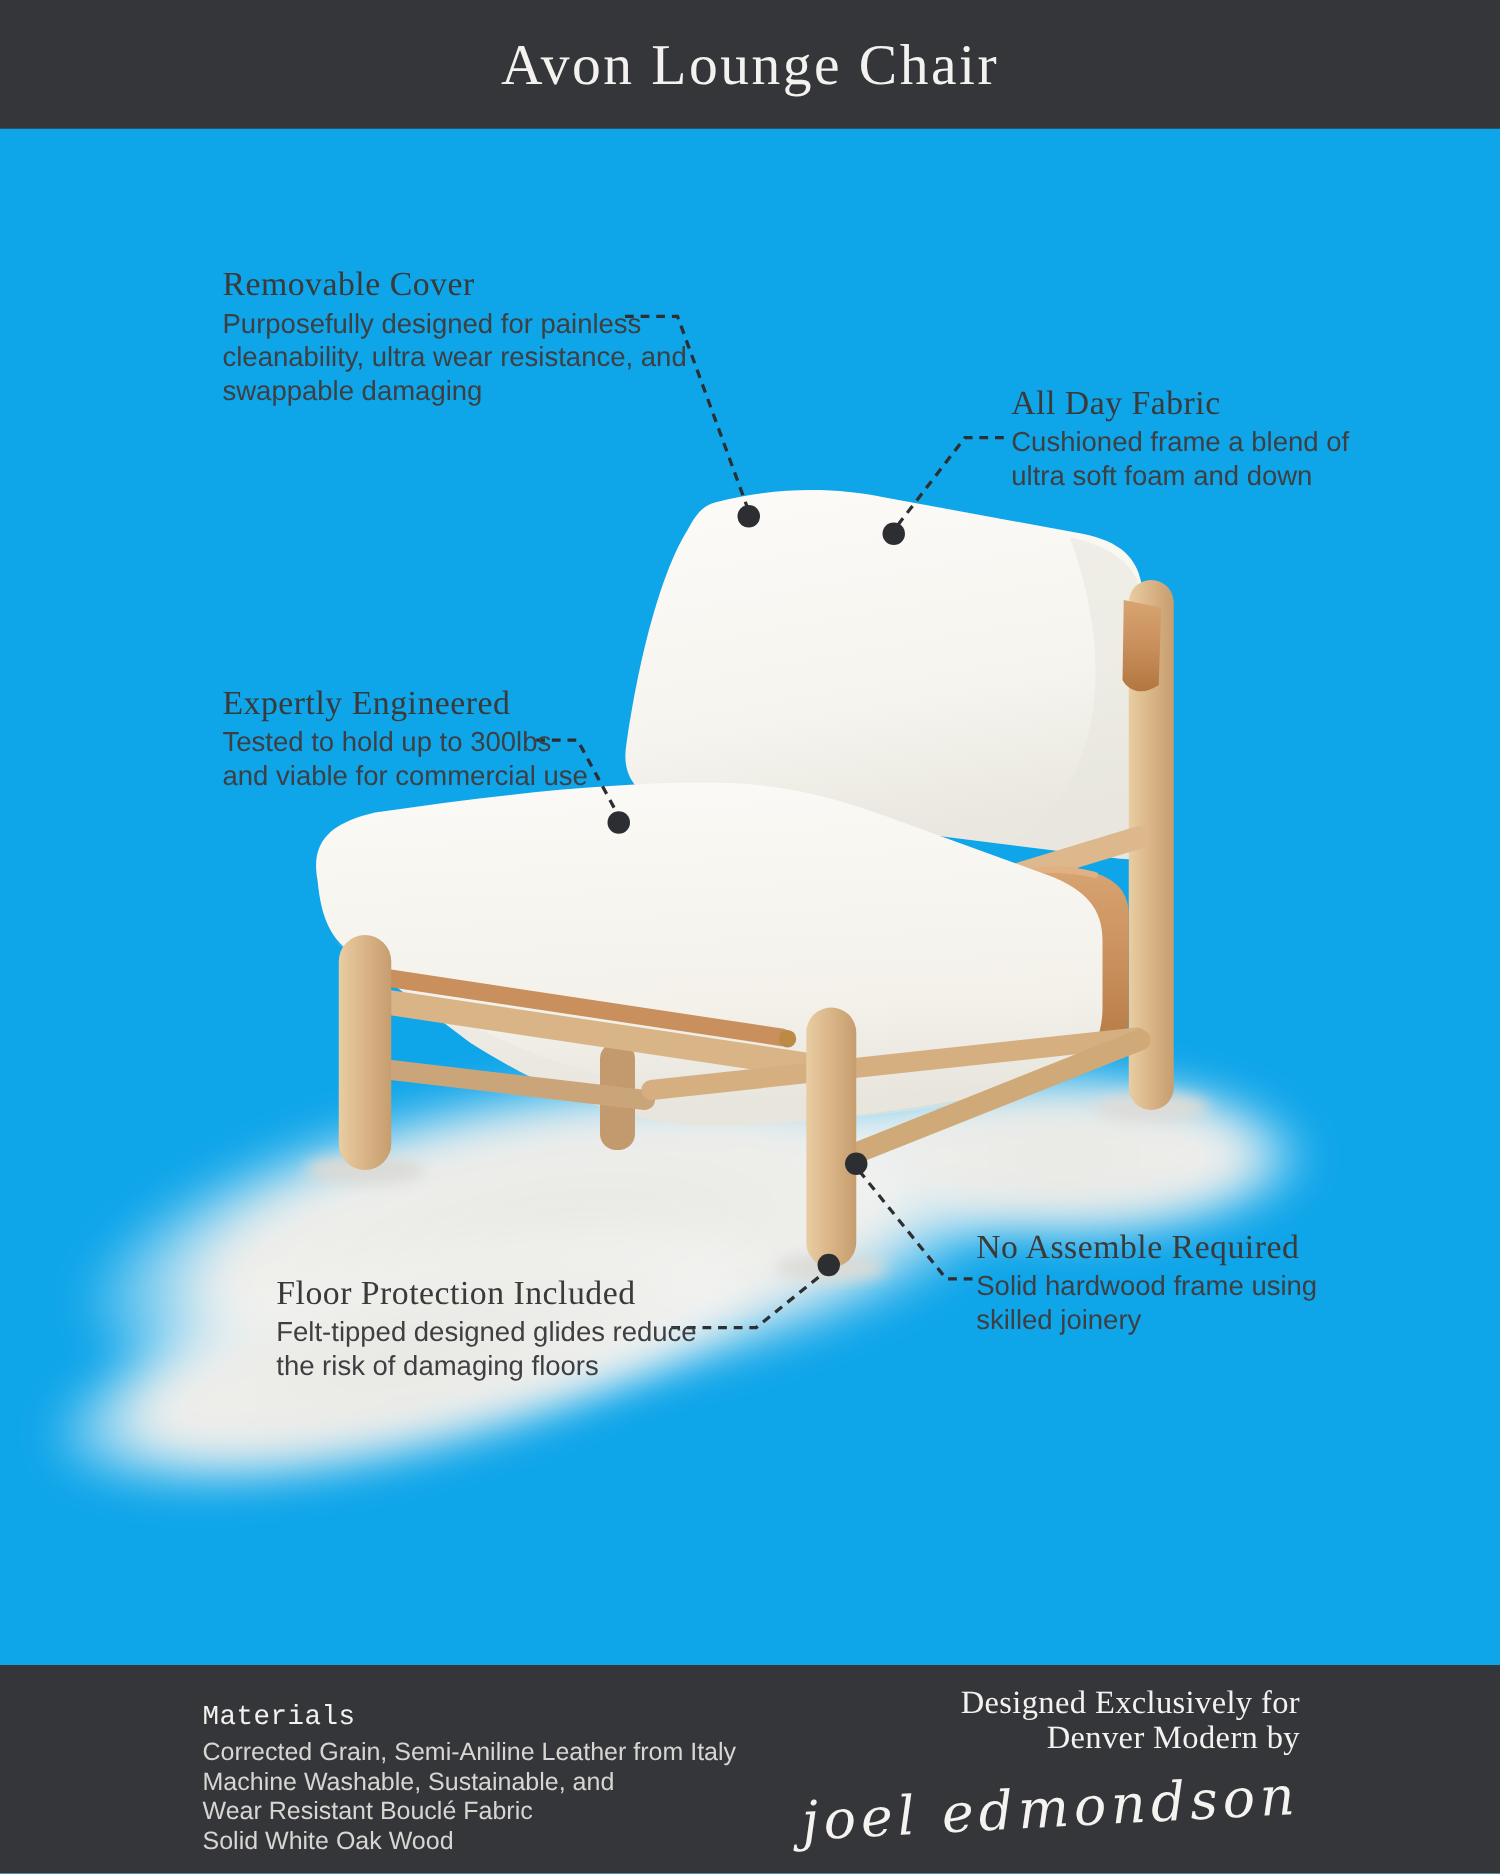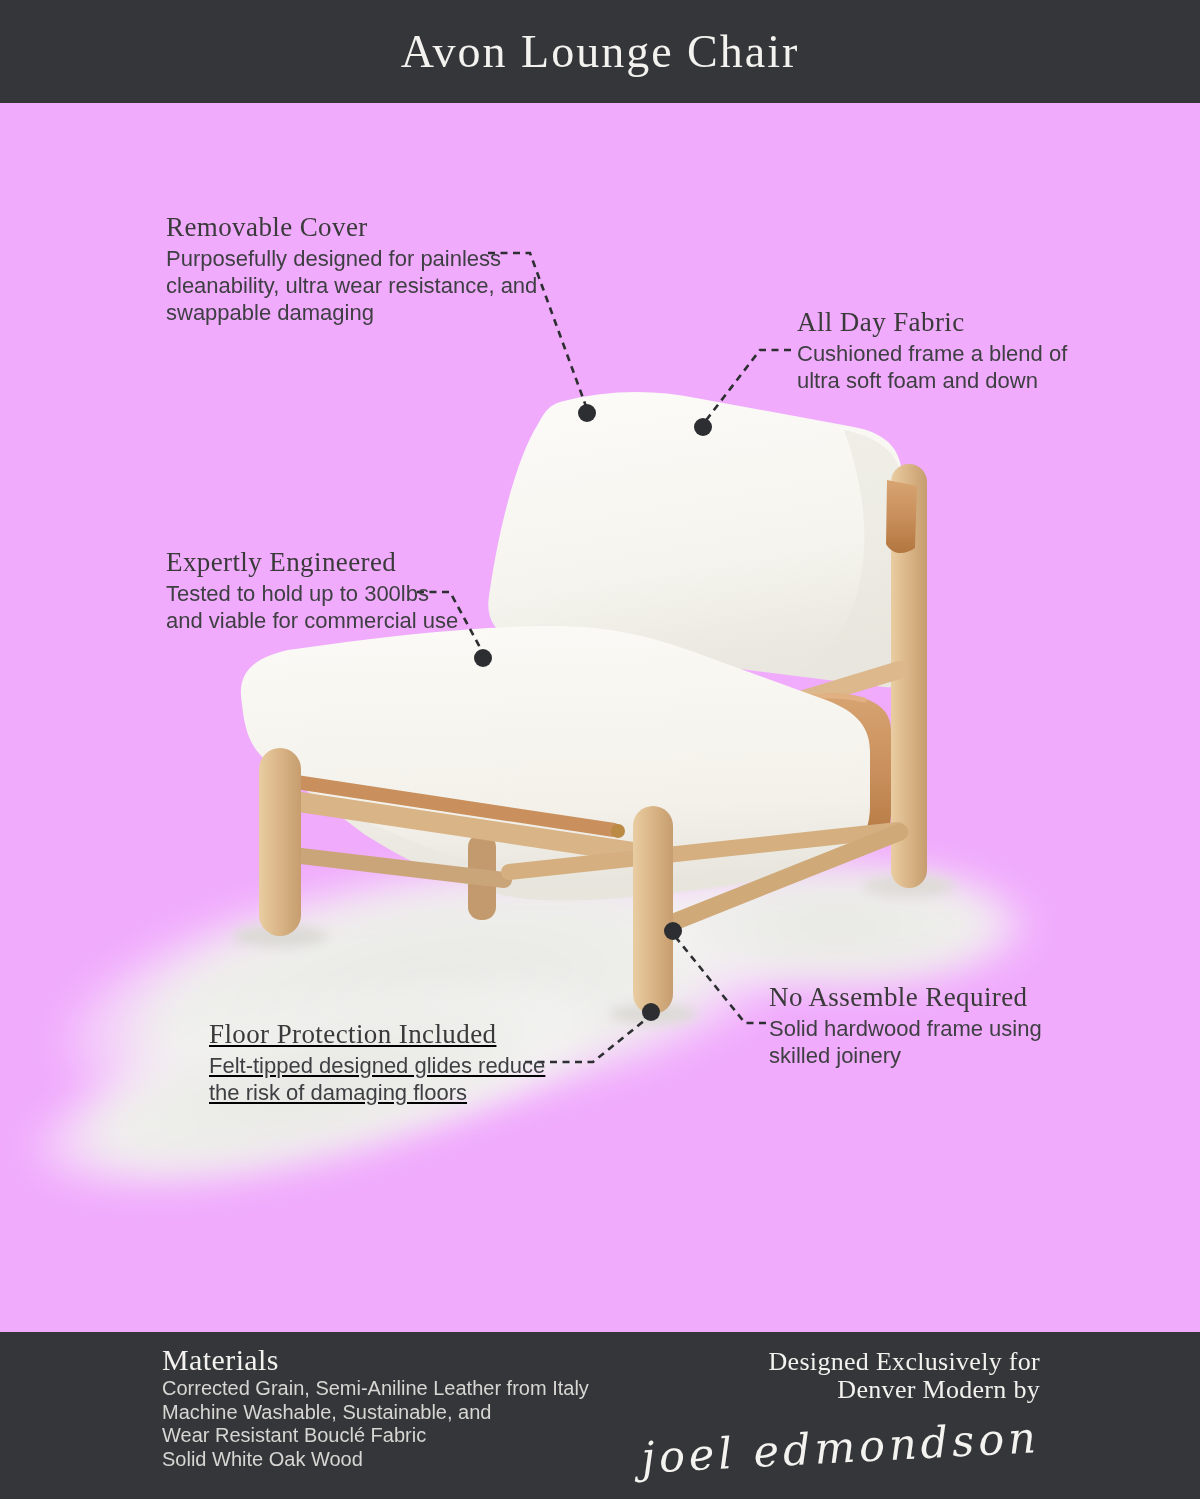--- a/index.html
+++ b/index.html
@@ -8,39 +8,39 @@
     --footer-text:#d7d6d3;
     --heading-color:#3a3a3a;
     --body-color:#3e3f42;
     --line-color:#2d2e31;
   }
   *{margin:0;padding:0;box-sizing:border-box;}
   html,body{background:#ffffff;}
   .page{
     position:relative;
     width:1200px;height:1499px;
-    background:#f0abfc;
+    background:#0ea5e9;
     overflow:hidden;
     font-family:"Liberation Sans","DejaVu Sans",sans-serif;
   }
   
   .header-bar{
     position:absolute;left:0;top:0;width:1200px;height:103px;
     background:var(--bar-bg);
     display:flex;align-items:center;justify-content:center;
   }
   .header-bar h1{
     font-family:"Liberation Serif","DejaVu Serif",serif;
     font-weight:400;
     font-size:46px;
     letter-spacing:2px;
     color:var(--light-text);
   }
   
-  .hero{position:absolute;left:4px;top:103px;width:1064px;height:1229px;}
+  .hero{position:absolute;left:16px;top:103px;width:1064px;height:1229px;}
   .chair-svg{position:absolute;left:0;top:-103px;width:1200px;height:1499px;}
   
   .callout{position:absolute;}
   .callout h2{
     font-family:"Liberation Serif","DejaVu Serif",serif;
     font-weight:400;
     font-size:27px;
     letter-spacing:0.4px;
     color:var(--heading-color);
     line-height:30px;
@@ -51,32 +51,32 @@
     display:block;
     font-size:22px;
     line-height:27px;
     color:var(--body-color);
     white-space:nowrap;
   }
   .co-removable{left:162px;top:109px;}   
   .co-allday{left:793px;top:204px;}
   .co-expertly{left:162px;top:444px;}
   .co-noassemble{left:765px;top:879px;}
-  .co-floor{left:205px;top:916px;text-decoration:underline;}
+  .co-floor{left:205px;top:916px;}
   
   .footer-bar{
     position:absolute;left:0;top:1332px;width:1200px;height:167px;
     background:var(--bar-bg);
   }
   .materials{position:absolute;left:162px;top:14px;}
   .materials h3{
-    font-family:Liberation Serif, serif;
-    font-weight:400;font-size:30px;letter-spacing:0.4px;
+    font-family:Liberation Mono, monospace;
+    font-weight:400;font-size:22px;letter-spacing:0.4px;
     color:var(--light-text);
-    line-height:28px;margin-bottom:3px;
+    line-height:28px;margin-bottom:3px;margin-top:14px;
   }
   .materials .ln{
     display:block;font-size:20px;line-height:23.5px;
     color:var(--footer-text);white-space:nowrap;
   }
   .designer{position:absolute;right:160px;top:16px;text-align:right;}
   .designer .dline{
     display:block;
     font-family:"Liberation Serif","DejaVu Serif",serif;
     font-size:26px;line-height:28px;letter-spacing:0.3px;

